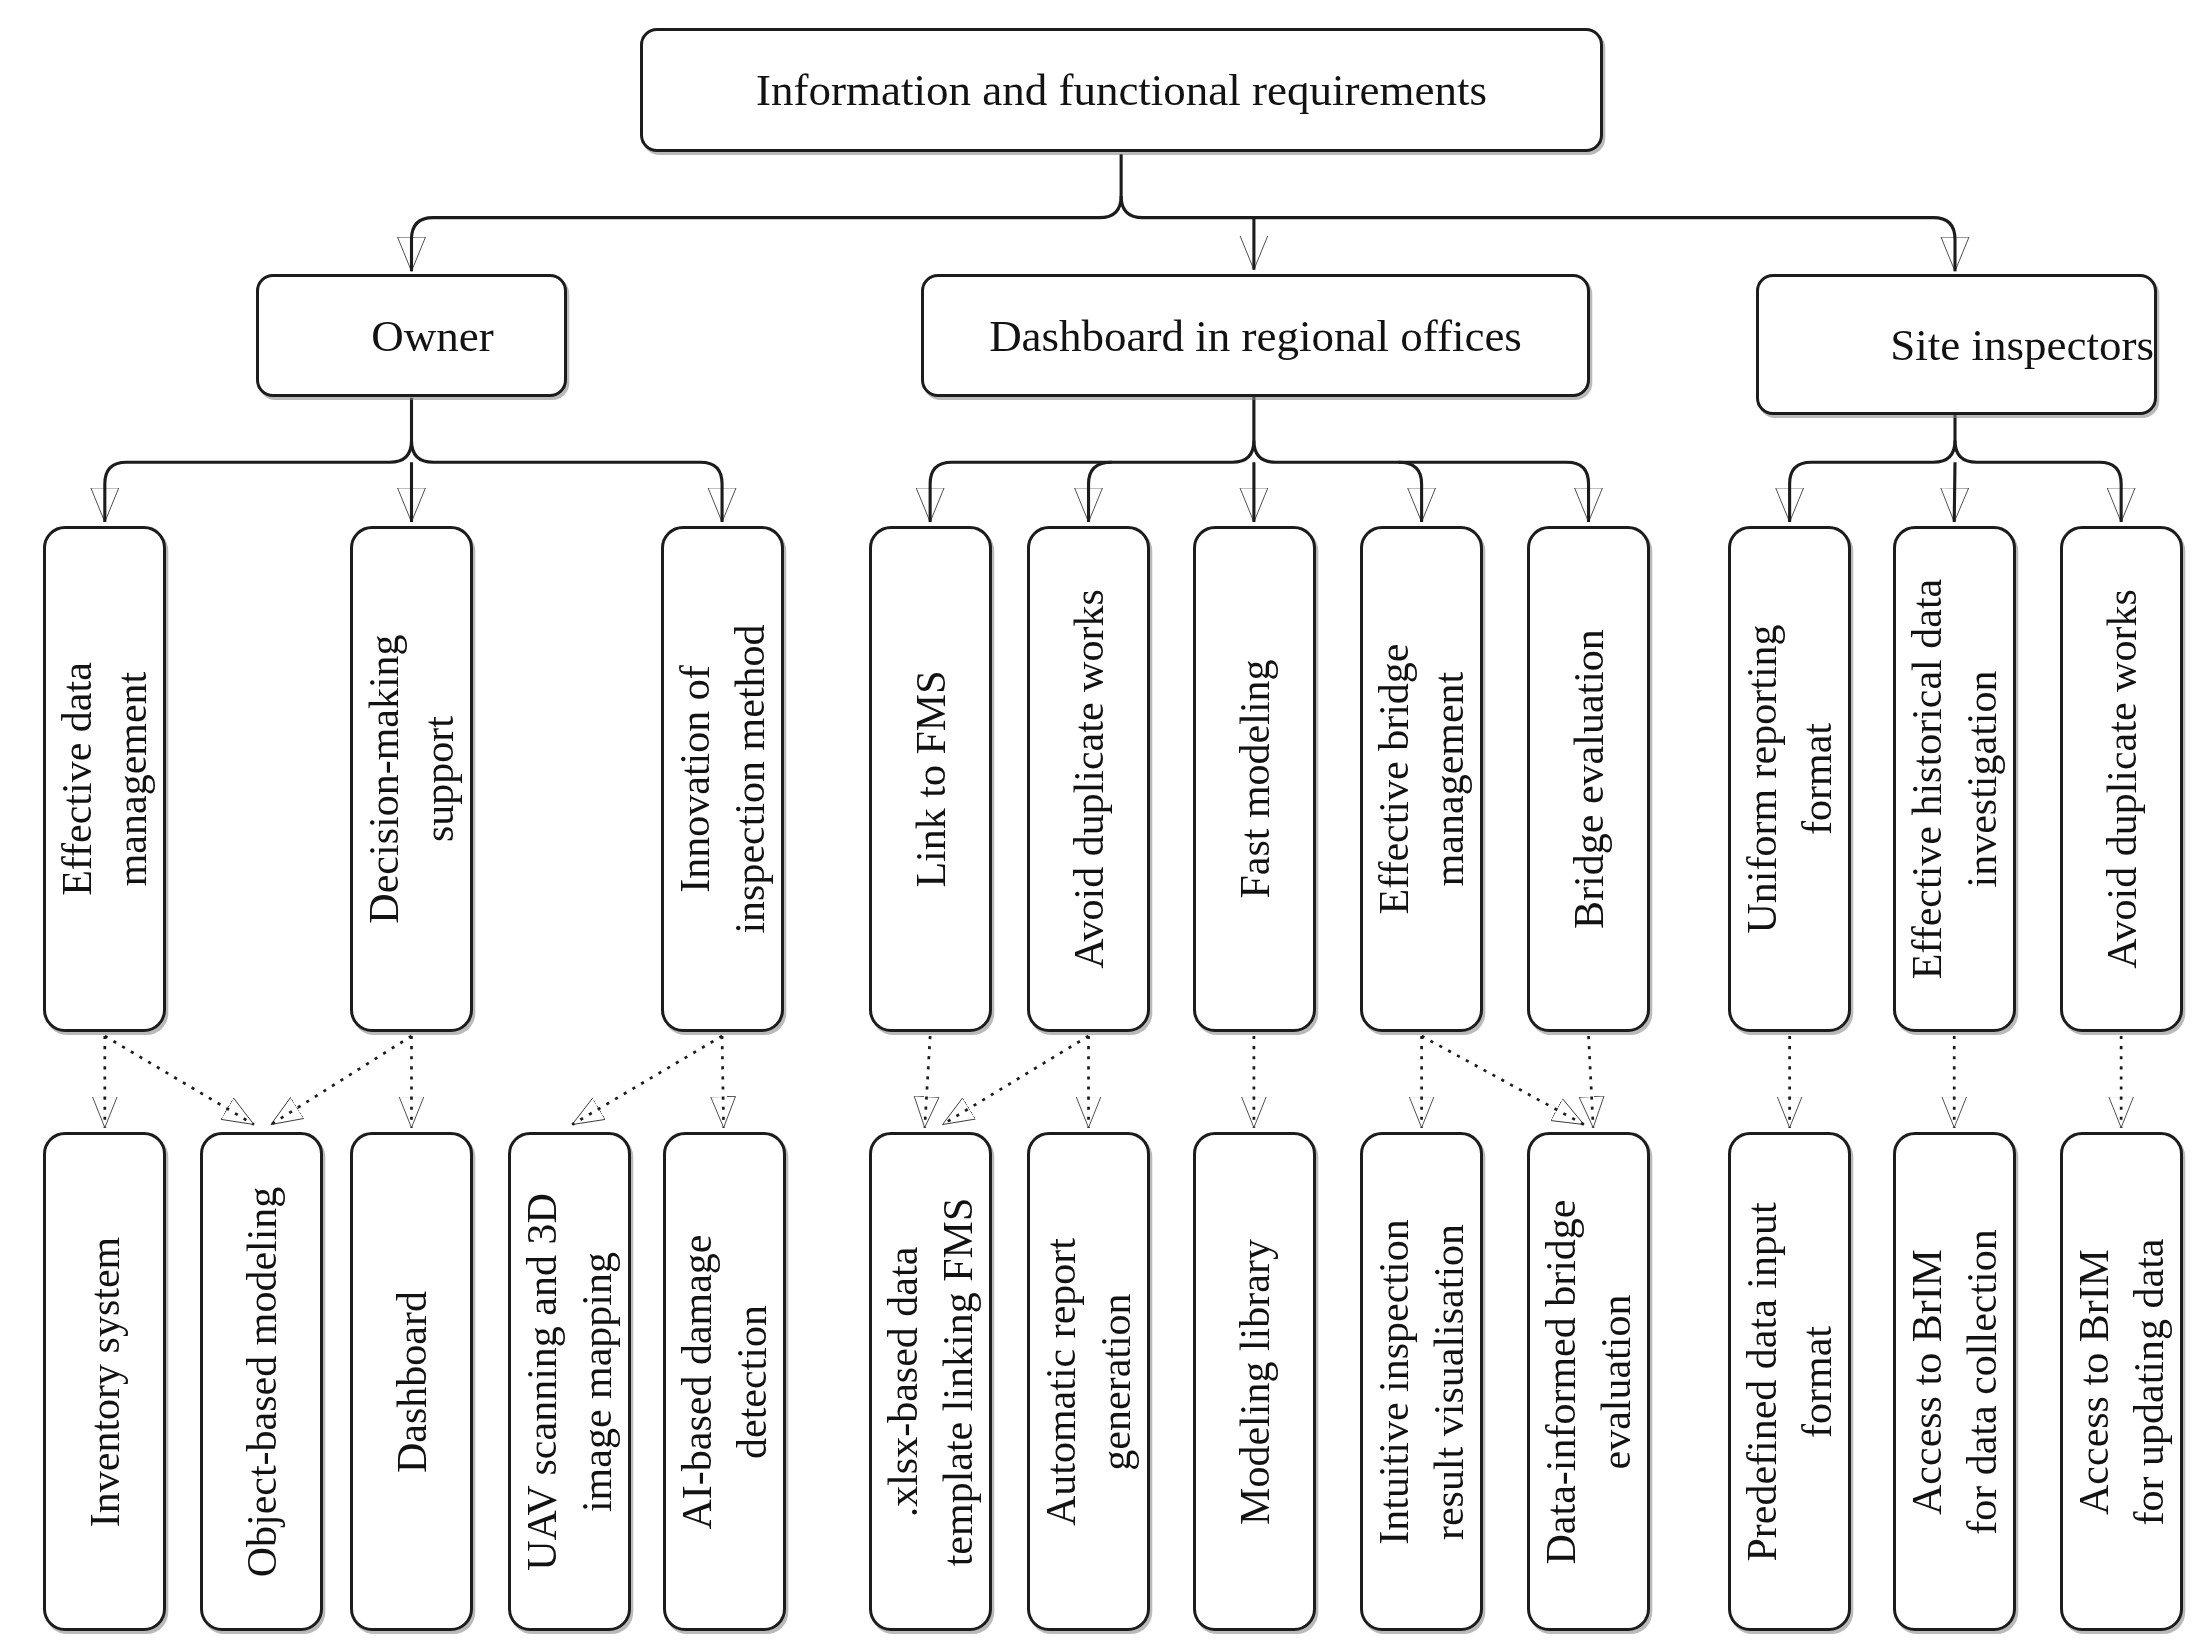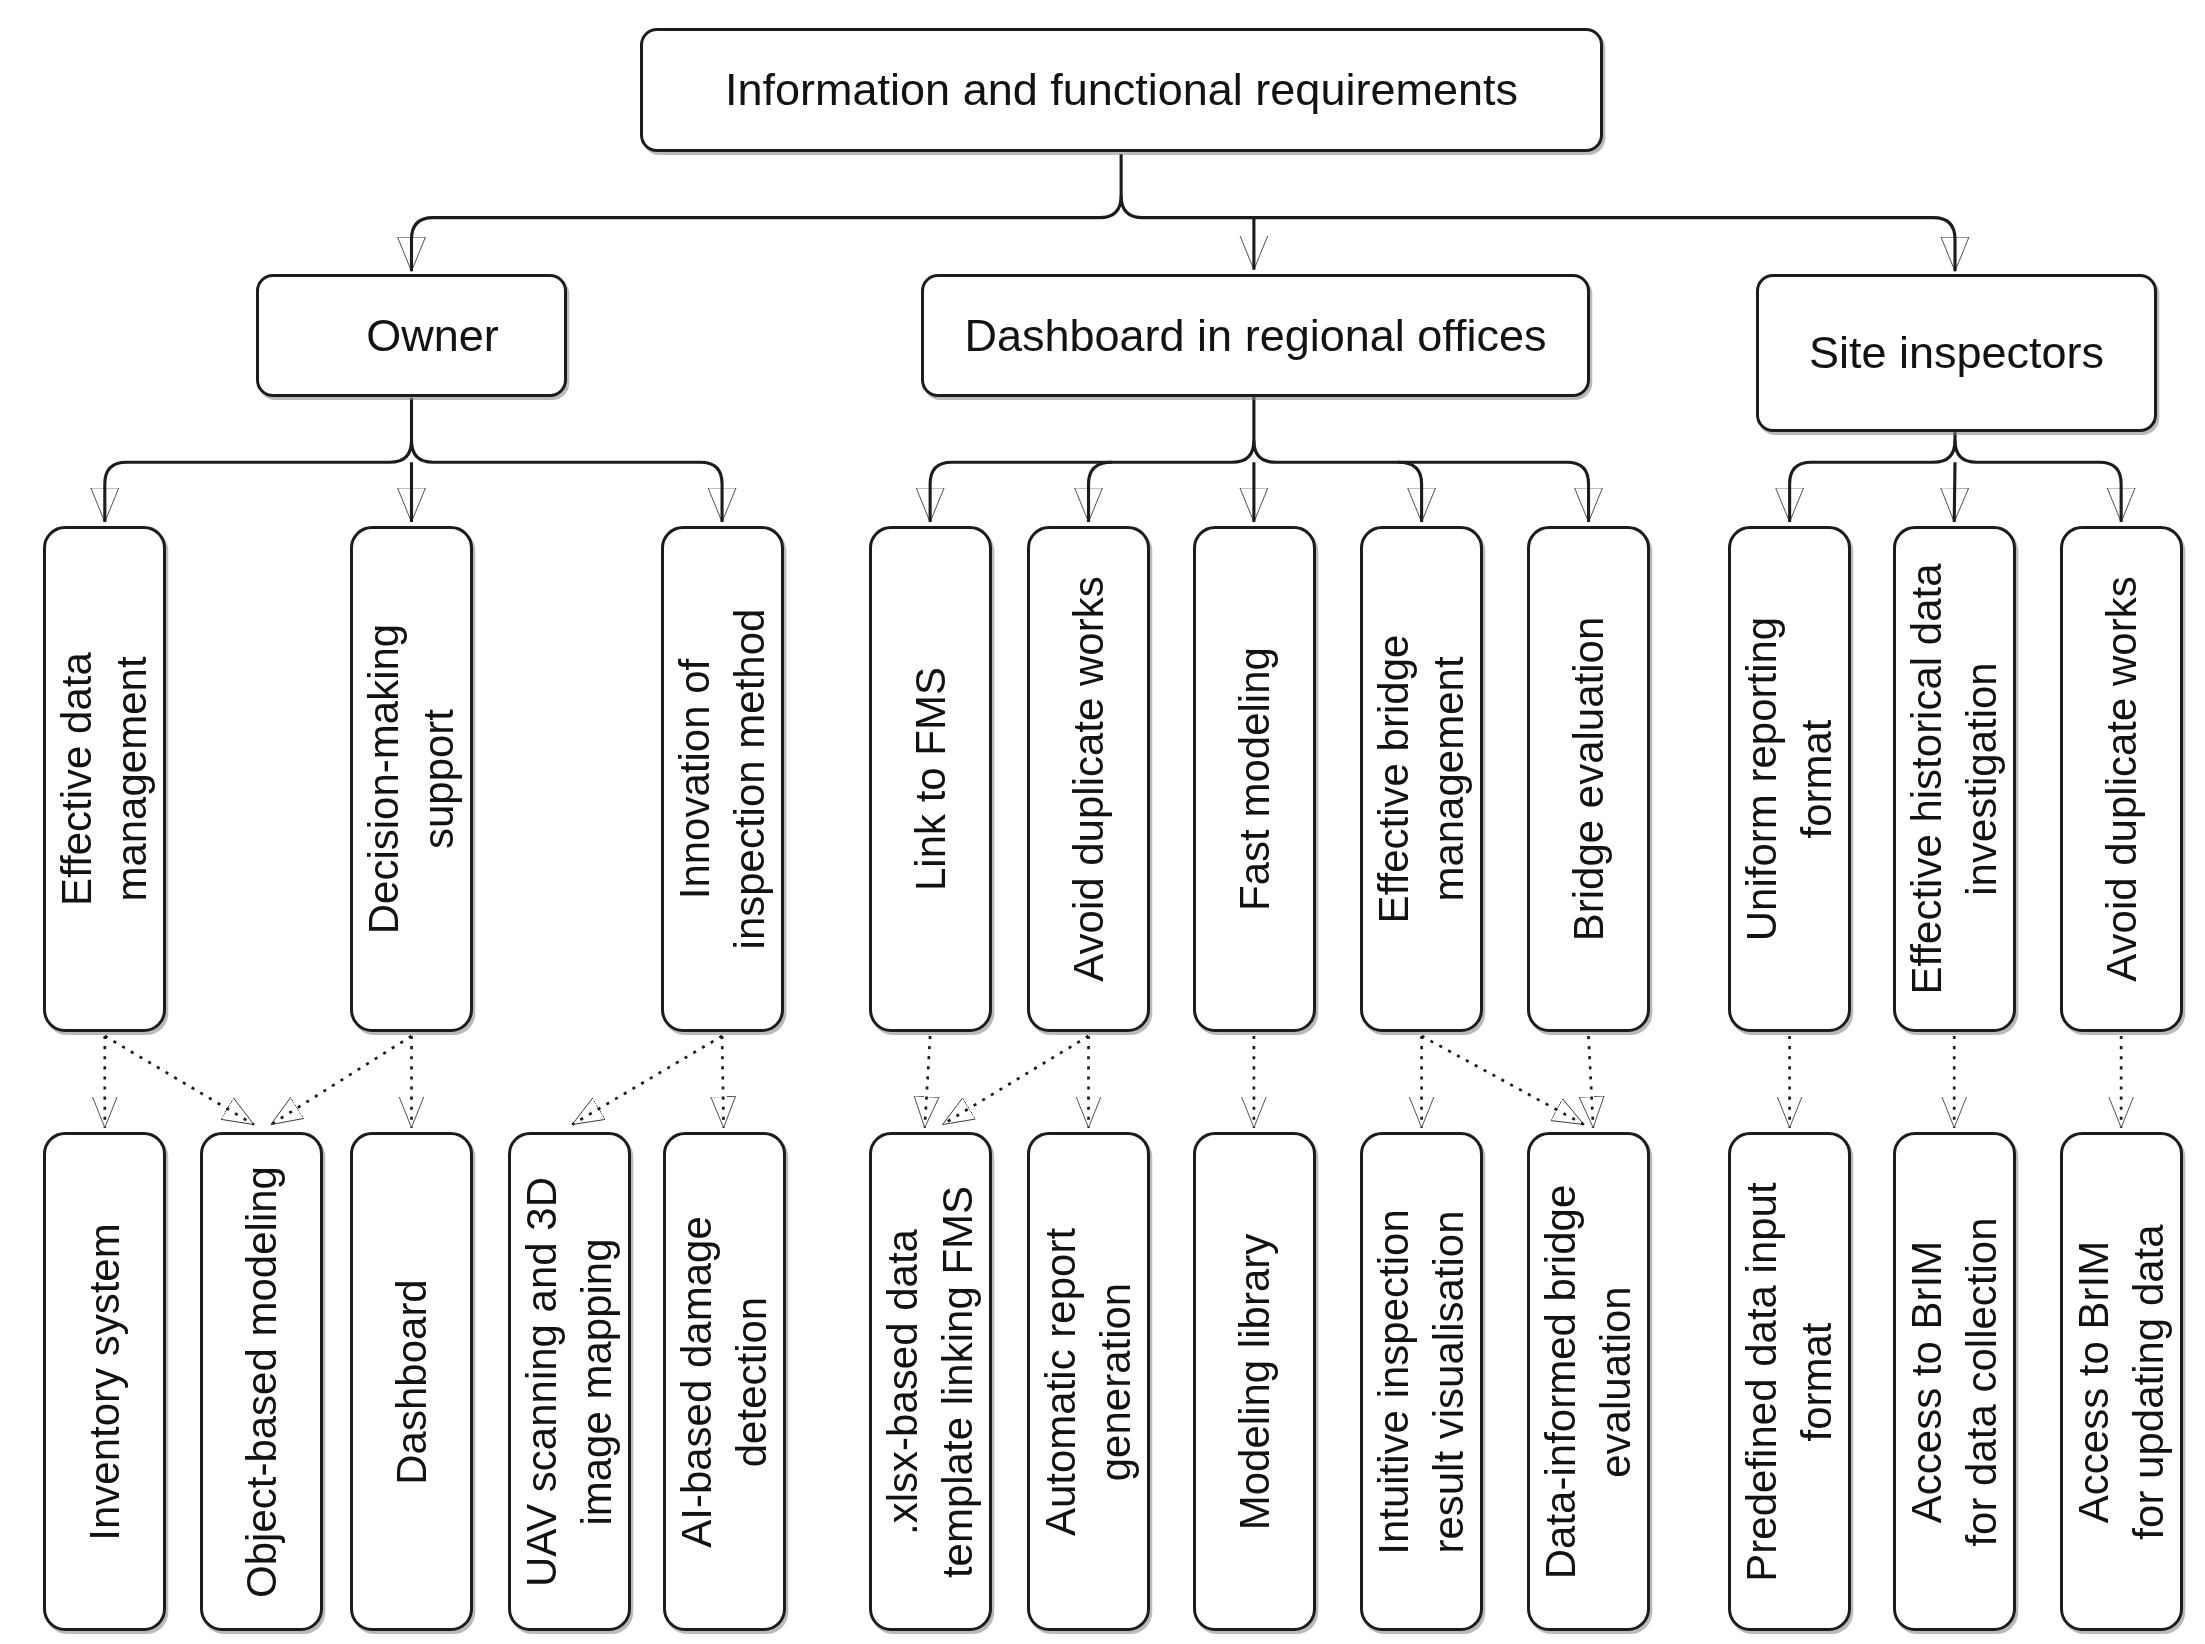--- a/index.html
+++ b/index.html
@@ -1,18 +1,18 @@
 <!DOCTYPE html>
 <html style="font-size:12.4px"><head>
 <meta charset="utf-8">
 <style>
   html,body{margin:0;padding:0;background:#ffffff;}
   .stage{
     position:relative;width:2205px;height:1645px;background:#ffffff;
-    font-family:Liberation Sans, sans-serif;color:#121212;overflow:hidden;
+    font-family:Liberation Serif, serif;color:#121212;overflow:hidden;
   }
   .wires{position:absolute;left:0;top:0;z-index:0;}
   .node{
     position:absolute;z-index:1;background:#ffffff;border:3.1px solid #1c1c1c;
     border-radius:20px;box-sizing:border-box;box-shadow:2.3px 3.1px 0 rgba(130,130,130,0.55);
   }
   .h-node{display:flex;align-items:center;justify-content:center;font-size:45px;border-radius:17px;}
   .h-node .hlabel{text-align:center;white-space:pre-line;}
   .v-node{border-radius:22px;}
   .vlabel{
@@ -80,21 +80,21 @@
   <div class="node h-node" style="left:640px;top:28px;width:963px;height:124px;">
     <span class="hlabel">Information and functional requirements</span>
   </div>
 
   <div class="node h-node" style="left:256px;top:274px;width:311px;height:123px;padding-left:42px;">
     <span class="hlabel">Owner</span>
   </div>
   <div class="node h-node" style="left:921px;top:274px;width:669px;height:123px;">
     <span class="hlabel">Dashboard in regional offices</span>
   </div>
-  <div class="node h-node" style="left:1756px;top:274px;width:401px;height:158px;">
+  <div class="node h-node" style="left:1756px;top:274px;width:401px;height:141px;justify-content:flex-end;">
     <span class="hlabel">Site inspectors</span>
   </div>
 
   <div class="node v-node v3" style="left:43px;top:526px;width:123px;height:506px;">
     <span class="vlabel">Effective data
 management</span>
   </div>
   <div class="node v-node v3" style="left:350px;top:526px;width:123px;height:506px;">
     <span class="vlabel">Decision-making
 support</span>

